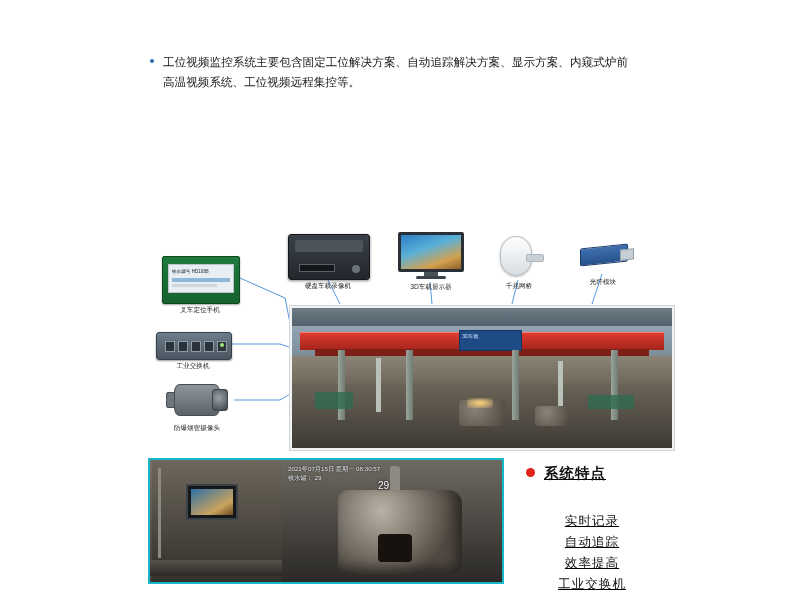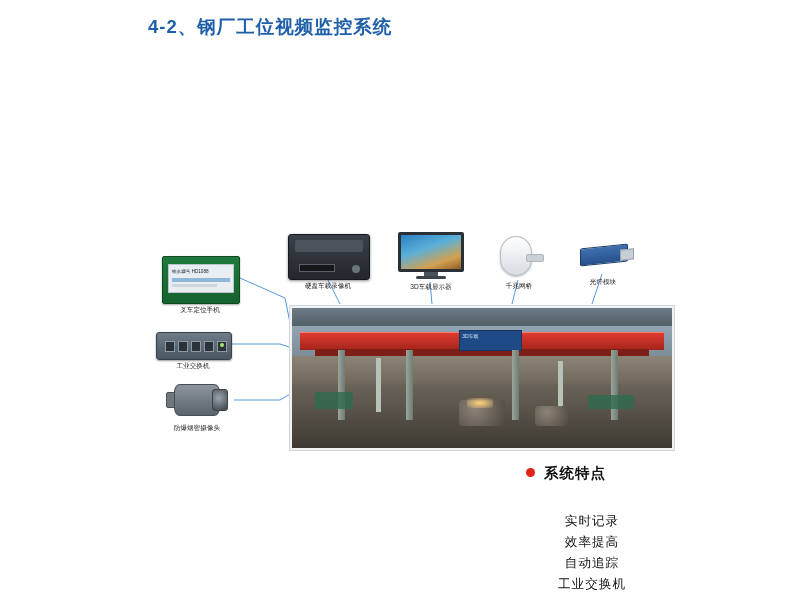--- a/index.html
+++ b/index.html
@@ -521,20 +521,21 @@
     width: 34px; height: 28px;
     background: #17120e;
     border-radius: 4px;
   }
 
   .features {
     position: absolute;
     left: 378px;
     top: 6px;
     width: 140px;
+    text-decoration: underline;
   }
   .feat-title {
     position: relative;
     padding-left: 18px;
     font-size: 14.5px;
     font-weight: bold;
     color: #111;
     letter-spacing: 1px;
   }
   .feat-title::before {
@@ -557,23 +558,23 @@
     color: #111;
     line-height: 21px;
     letter-spacing: 1px;
   }
 </style>
 </head>
 <body>
 
 <div class="page">
 
-  <div class="title">4-2、钢厂工位视频监控系统</div>
 
   <div class="bullets">
+    <div class="bullet">工位视频监控系统主要包含固定工位解决方案、自动追踪解决方案、显示方案、内窥式炉前高温视频系统、工位视频远程集控等。</div>
   </div>
 
   <div class="diagram">
 
     <svg class="lines" viewBox="0 0 530 225">
       <g stroke="#2a7fd4" stroke-width="0.8" fill="none">
         <path d="M100 50 L145 70 L150 95"></path>
         <path d="M92 116 L140 116 L152 120"></path>
         <path d="M94 172 L140 172 L152 165"></path>
         <path d="M188 52 L200 76"></path>
@@ -658,25 +659,43 @@
       <div class="ph-green" style="left:6%; top:60%; width:10%; height:12%;"></div>
       <div class="ph-green" style="left:78%; top:62%; width:12%; height:10%;"></div>
       <div class="ph-ladle" style="left:44%; top:66%;"></div>
       <div class="ph-ladle" style="left:64%; top:70%; width:34px; height:20px;"></div>
       <div class="ph-glow" style="left:46%; top:64%;"></div>
     </div>
   </div>
 
   <div class="bottom">
 
+    <div class="bframe">
+      <div class="bleft">
+        <div class="wall"></div>
+        <div class="rail"></div>
+        <div class="mon">
+          <div class="sc"></div>
+        </div>
+        <div class="desk2"></div>
+      </div>
+      <div class="bright">
+        <div class="hook"></div>
+        <div class="ladle"></div>
+        <div class="dark"></div>
+        <div class="osd">2021年07月15日 星期一  08:30:57</div>
+        <div class="osd2">铁水罐： 29</div>
+        <div class="num">29</div>
+      </div>
+    </div>
 
     <div class="features">
       <div class="feat-title">系统特点</div>
       <div class="feat-list">
         <div class="feat-item">实时记录</div>
+        <div class="feat-item">自动追踪</div>
         <div class="feat-item">效率提高</div>
-        <div class="feat-item">自动追踪</div>
         <div class="feat-item">工业交换机</div>
       </div>
     </div>
   </div>
 
 </div>
 
 </body></html>

